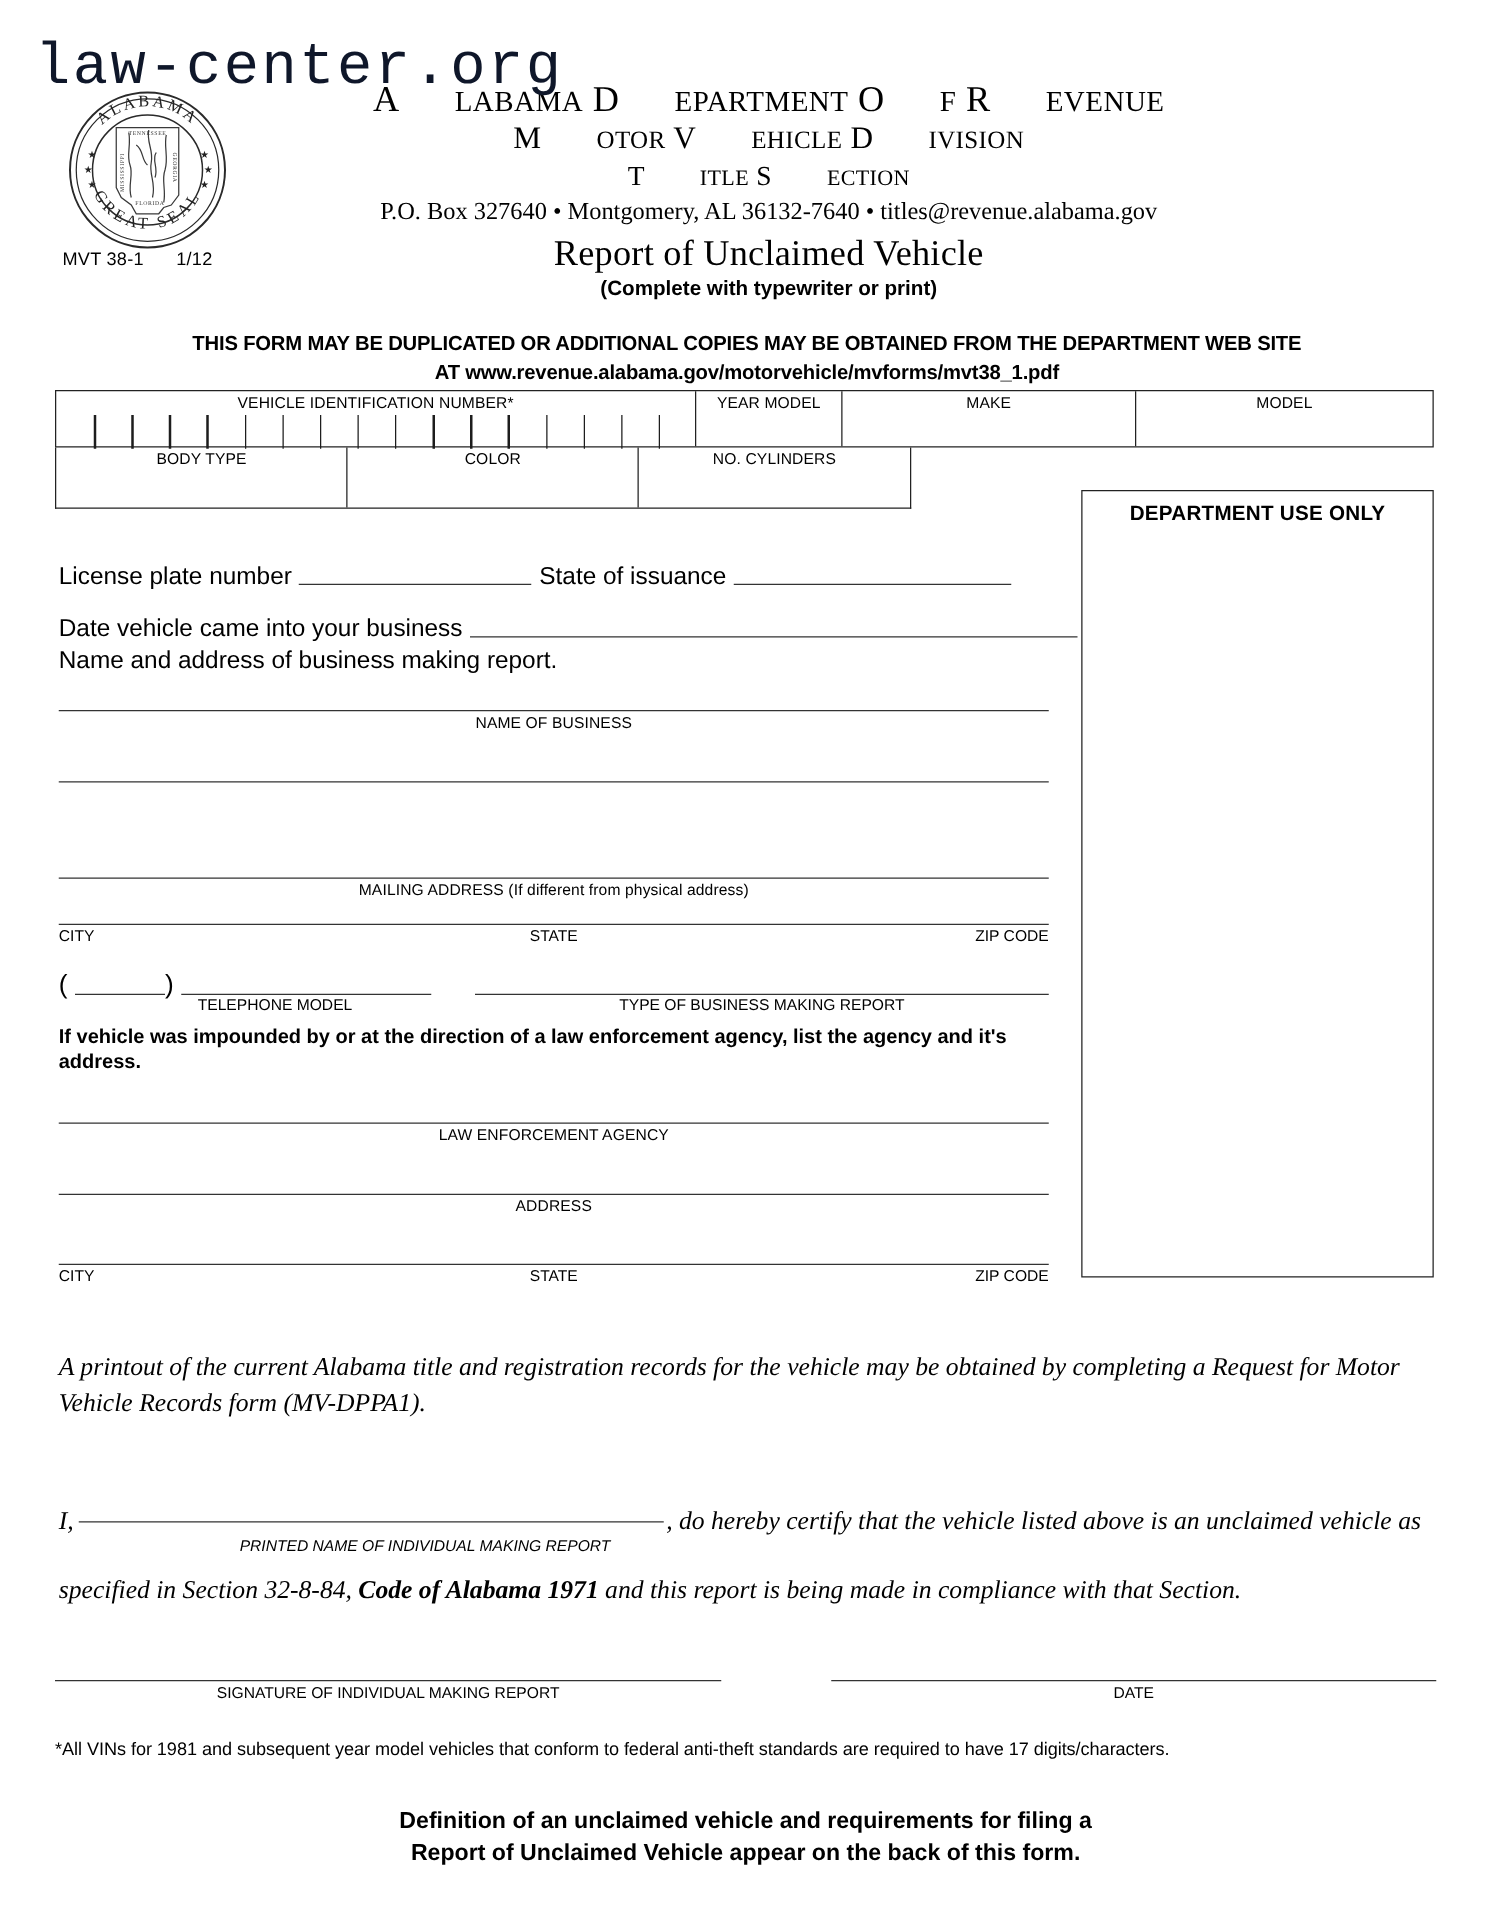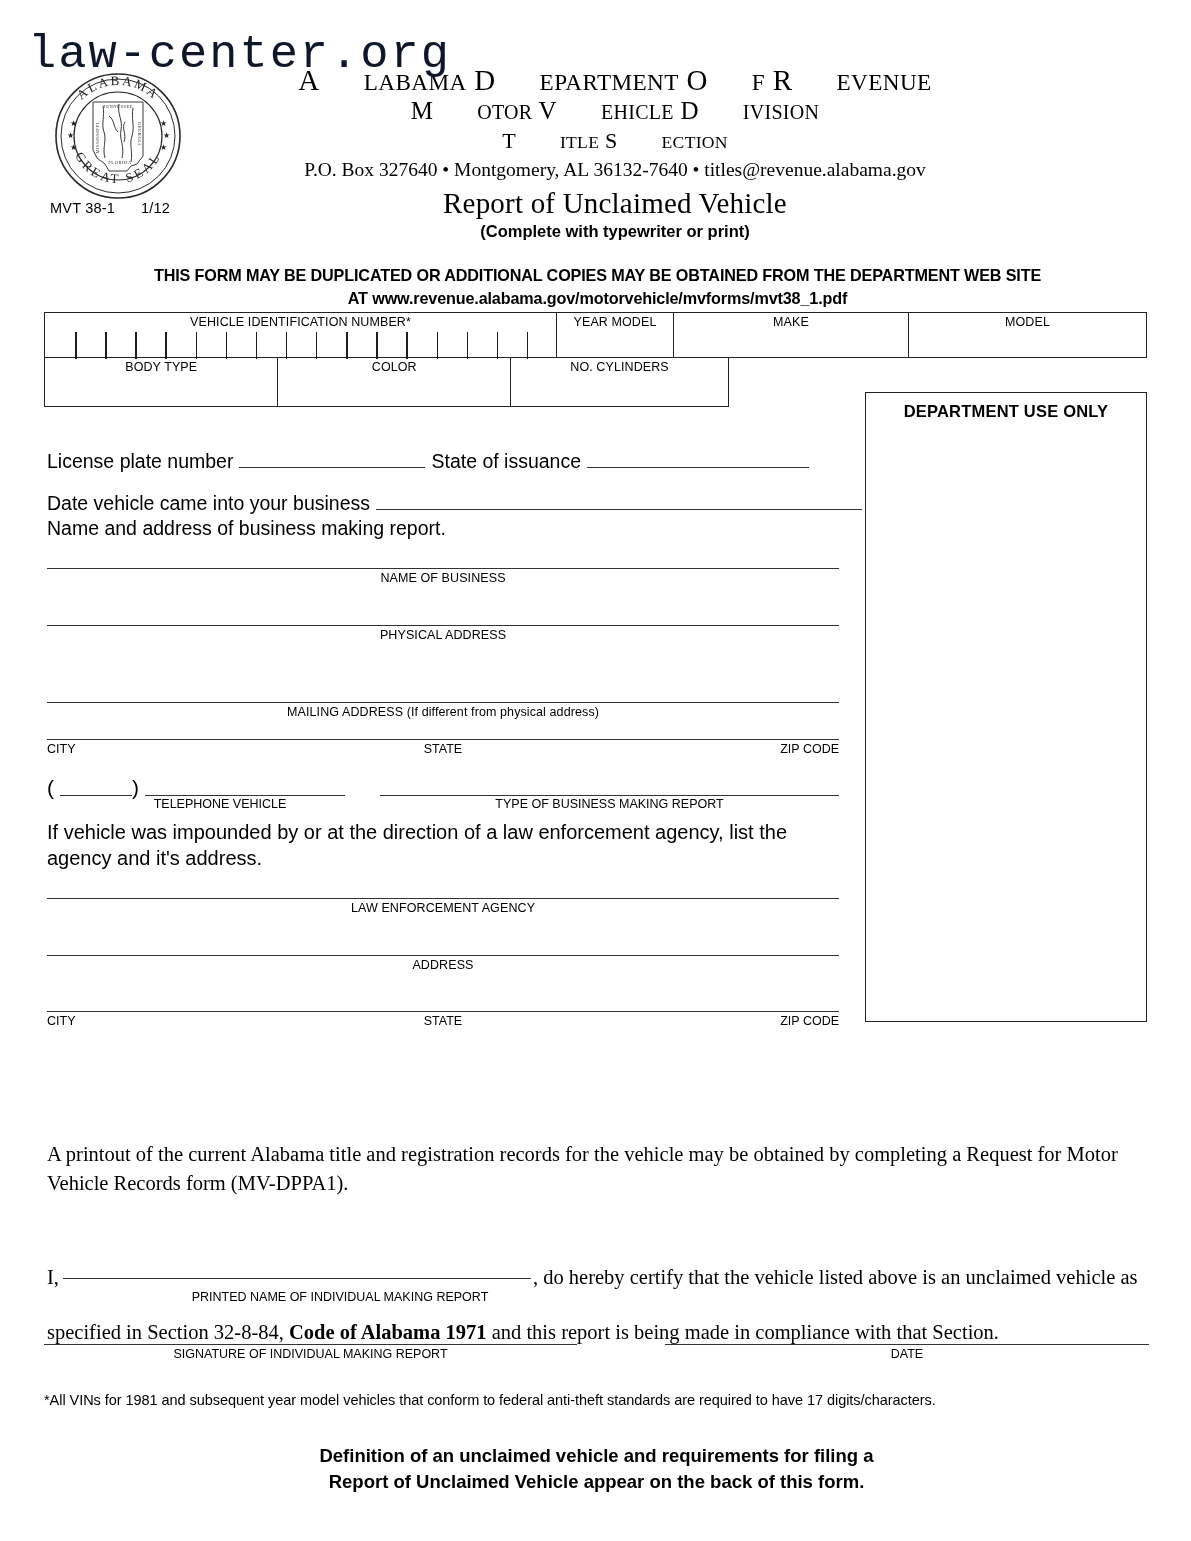--- a/index.html
+++ b/index.html
@@ -237,31 +237,33 @@
   }
   .tob-lbl {
     position: absolute; left: 333px; top: 2px;
     width: 459px; text-align: center; font-size: 12.5px;
   }
 
   .impound-txt {
     position: absolute;
     left: 0;
     width: 760px;
-    font-size: 20px;
+    font-size: 16px;
     line-height: 1.28;
+    font-weight: bold;
   }
 
   
   .lower {
     position: absolute;
     left: 47px;
-    top: 1140px;
+    top: 1080px;
     width: 1100px;
     font-family: "Liberation Serif", serif;
+    font-style: italic;
   }
   .para {
     font-size: 20.5px;
     line-height: 1.42;
   }
   .cert-row {
     position: relative;
     margin-top: 68px;
     font-size: 20.5px;
     white-space: nowrap;
@@ -463,21 +465,20 @@
 
   <div class="row-name">Name and address of business making report.</div>
 
   <div class="blank" style="top:128px;">
     <div class="ln"></div>
     <div class="lbl">NAME OF BUSINESS</div>
   </div>
 
   <div class="blank" style="top:185px;">
     <div class="ln"></div>
-    <div class="lbl">PHYSICAL ADDRESS</div>
   </div>
 
   <div class="blank" style="top:242px;margin-top:20px;">
     <div class="ln"></div>
     <div class="lbl">MAILING ADDRESS (If different from physical address)</div>
   </div>
 
   <div class="blank" style="top:299px;">
     <div class="ln"></div>
     <div class="csz">
@@ -485,21 +486,21 @@
       <div class="lbl-mid">STATE</div>
       <div class="lbl-right">ZIP CODE</div>
     </div>
   </div>
 
   <div class="tel-row" style="top:355px;">
     <span class="tel-paren">(</span>
     <span class="tel-gap"></span>
     <span class="tel-close">)</span>
     <span class="tel-line"></span>
-    <span class="tel-lbl">TELEPHONE VEHICLE</span>
+    <span class="tel-lbl">TELEPHONE MODEL</span>
     <span class="tob-line"></span>
     <span class="tob-lbl">TYPE OF BUSINESS MAKING REPORT</span>
   </div>
 
   <div class="impound-txt" style="top:380px;">If vehicle was impounded by or at the direction of a law enforcement agency, list the agency and it's address.</div>
 
   <div class="blank" style="top:458px;">
     <div class="ln"></div>
     <div class="lbl">LAW ENFORCEMENT AGENCY</div>
   </div>

